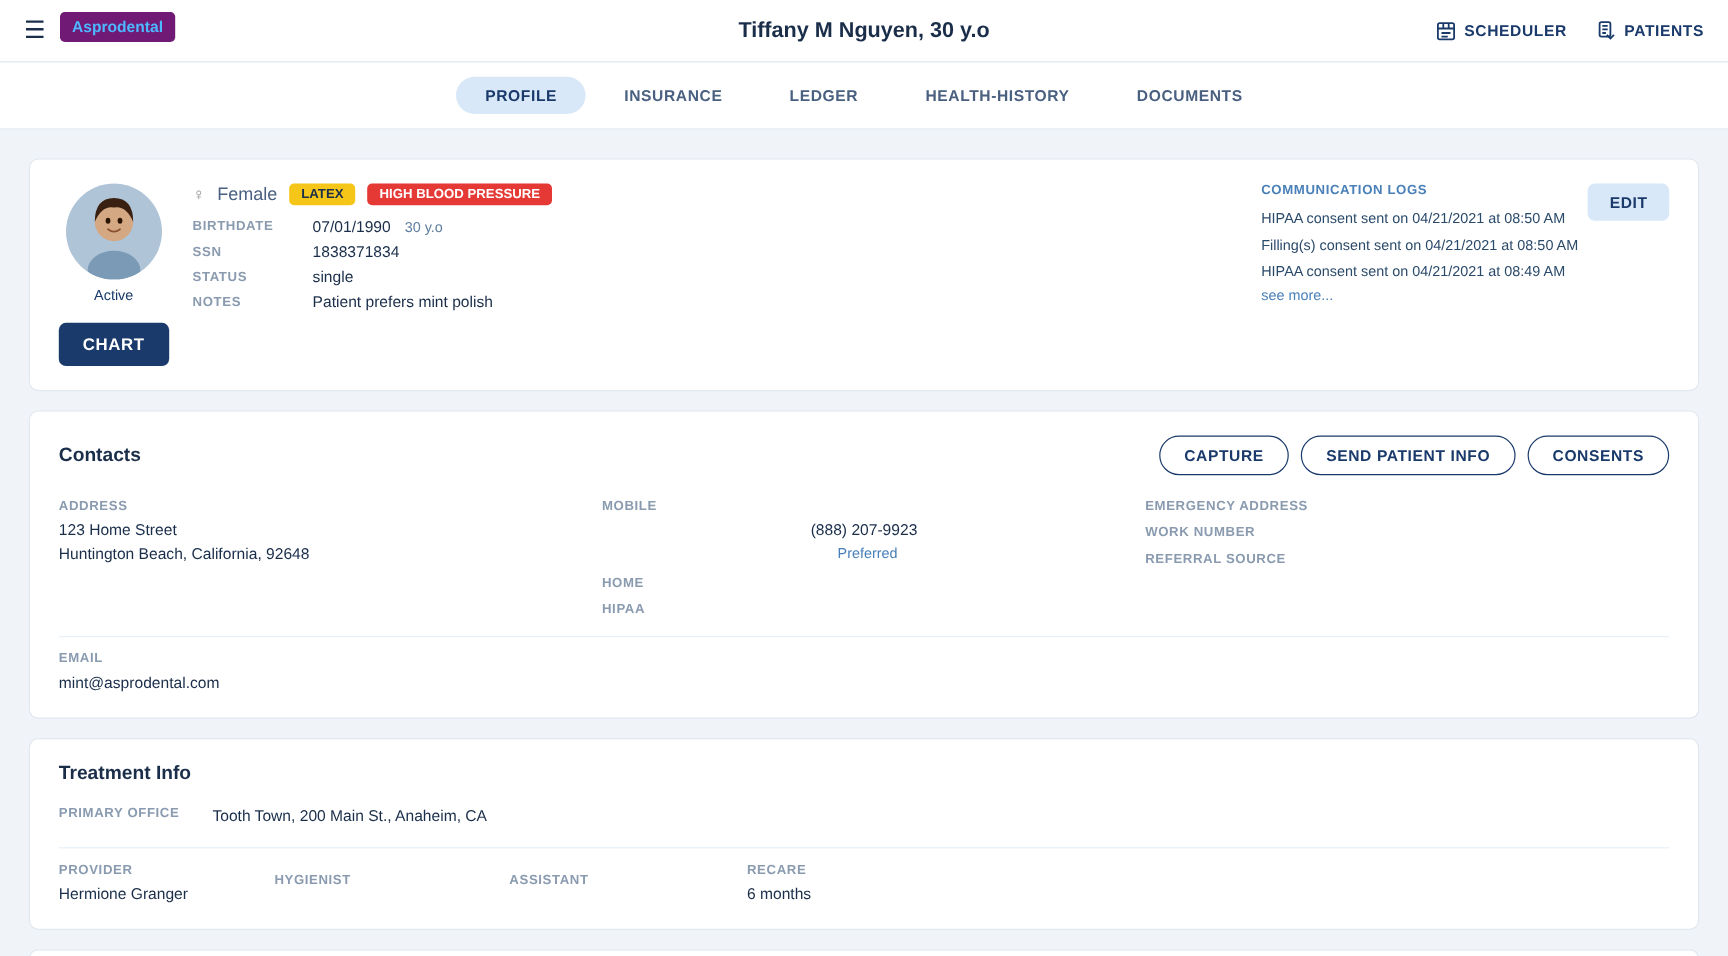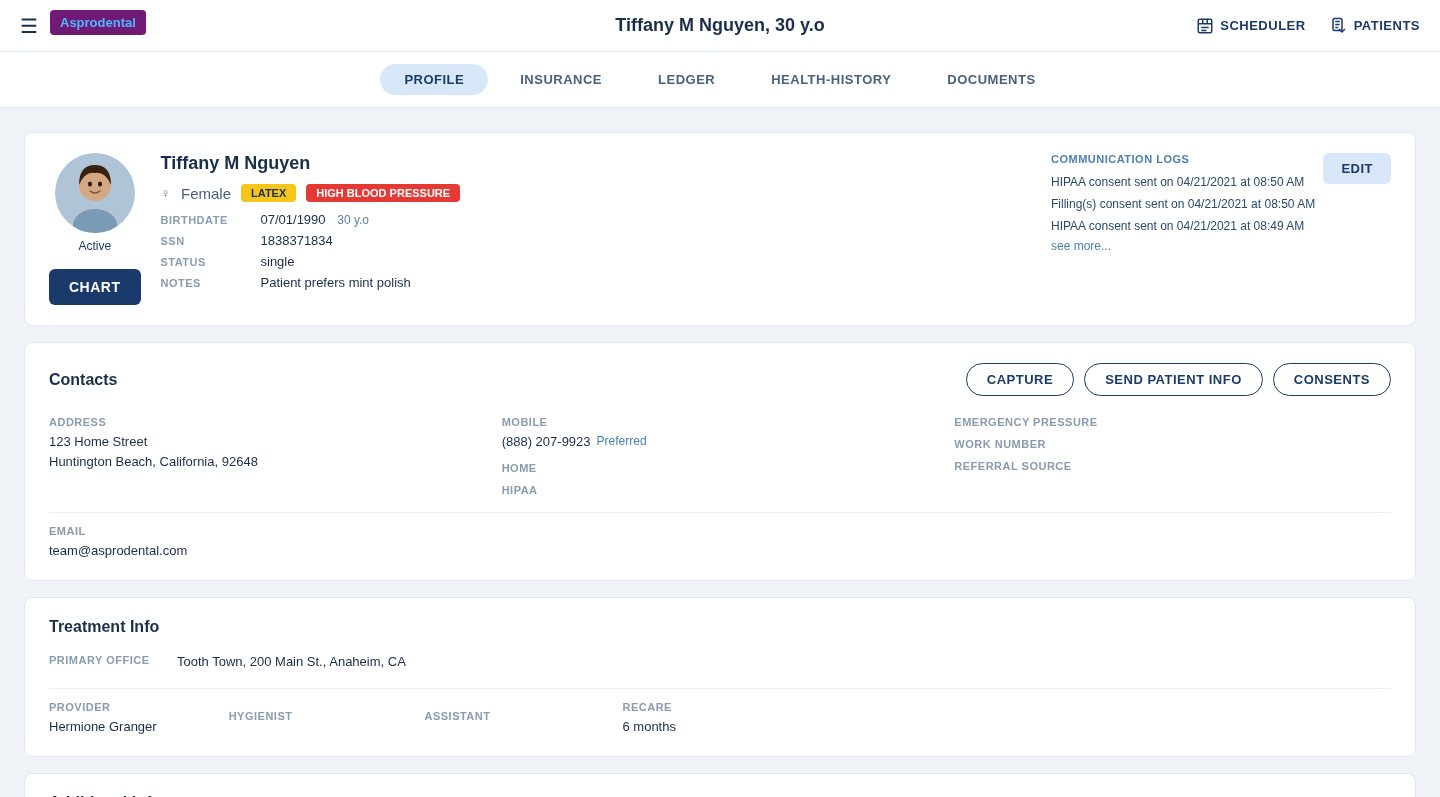--- a/index.html
+++ b/index.html
@@ -220,21 +220,21 @@
     .contacts-grid {
       display: grid;
       grid-template-columns: 1fr 1fr 1fr;
       gap: 16px;
       margin-top: 8px;
     }
     .contact-field { }
     .contact-label { font-size: 11px; font-weight: 600; color: #8a9bb0; letter-spacing: 0.5px; margin-bottom: 4px; }
     .contact-value { font-size: 13px; color: #1a2e4a; line-height: 1.5; }
     .contact-value.preferred { color: #4a80b8; font-size: 12px; margin-left: 6px; }
-    .phone-row { display: flex; align-items: flex-start; }
+    .phone-row { display: flex; align-items: center; flex-direction: column; }
 
     
     .divider { height: 1px; background: #e8f0f8; margin: 12px 0; }
 
     
     .additional-section {
       background: #fff;
       border-radius: 8px 8px 0 0;
       padding: 20px 24px;
       border: 1px solid #e0e8f0;
@@ -303,21 +303,20 @@
           <ellipse cx="45" cy="31" rx="2" ry="2.5" fill="#2a1505"></ellipse>
 
           <path d="M35,38 Q40,42 45,38" stroke="#8a5030" stroke-width="1.5" fill="none" stroke-linecap="round"></path>
         </svg>
       </div>
       <div class="active-badge">Active</div>
       <button class="chart-btn">CHART</button>
     </div>
 
     <div class="profile-info">
-      <div class="patient-name">Tiffany M Nguyen</div>
       <div class="gender-row">
         <span class="gender-icon">♀</span>
         <span class="gender-label">Female</span>
         <span class="badge-latex">LATEX</span>
         <span class="badge-bp">HIGH BLOOD PRESSURE</span>
       </div>
       <div class="info-grid">
         <span class="info-label">BIRTHDATE</span>
         <div>
           <span>07/01/1990</span>
@@ -372,39 +371,39 @@
           <div class="contact-label">HOME</div>
           <div class="contact-value"></div>
         </div>
         <div style="margin-top:10px;">
           <div class="contact-label">HIPAA</div>
           <div class="contact-value"></div>
         </div>
       </div>
 
       <div class="contact-field">
-        <div class="contact-label">EMERGENCY PRESSURE</div>
+        <div class="contact-label">EMERGENCY ADDRESS</div>
         <div class="contact-value"></div>
         <div style="margin-top:10px;">
           <div class="contact-label">WORK NUMBER</div>
           <div class="contact-value"></div>
         </div>
         <div style="margin-top:10px;">
           <div class="contact-label">REFERRAL SOURCE</div>
           <div class="contact-value"></div>
         </div>
       </div>
     </div>
 
     <div class="divider"></div>
 
     <div style="display:flex;gap:80px;margin-top:4px;">
       <div>
         <div class="contact-label">EMAIL</div>
-        <div class="contact-value">team@asprodental.com</div>
+        <div class="contact-value">mint@asprodental.com</div>
       </div>
     </div>
   </div>
 
   <div class="section-card">
     <div class="section-title" style="margin-bottom:16px;">Treatment Info</div>
 
     <div style="display:flex;gap:8px;align-items:center;margin-bottom:16px;">
       <span class="contact-label" style="min-width:120px;">PRIMARY OFFICE</span>
       <span class="contact-value">Tooth Town, 200 Main St., Anaheim, CA</span>

